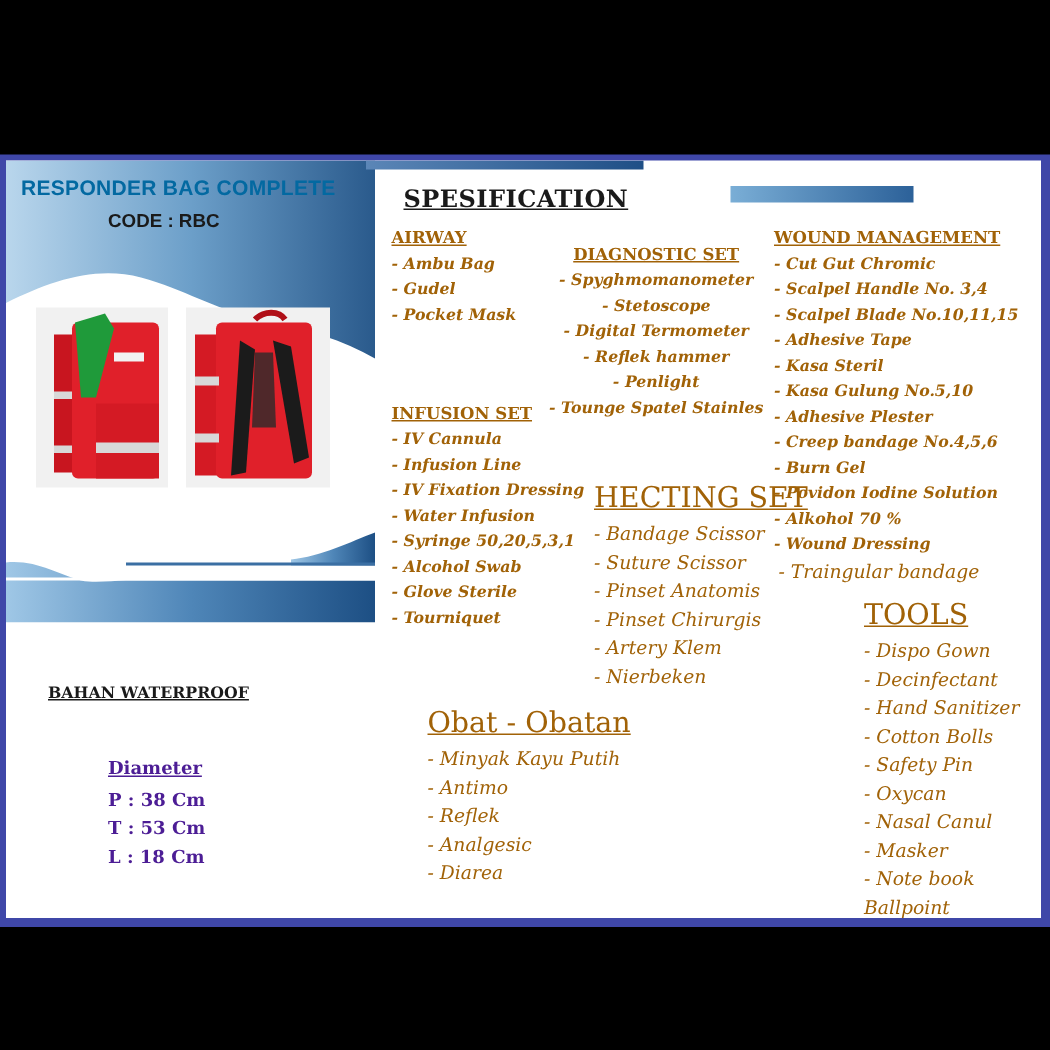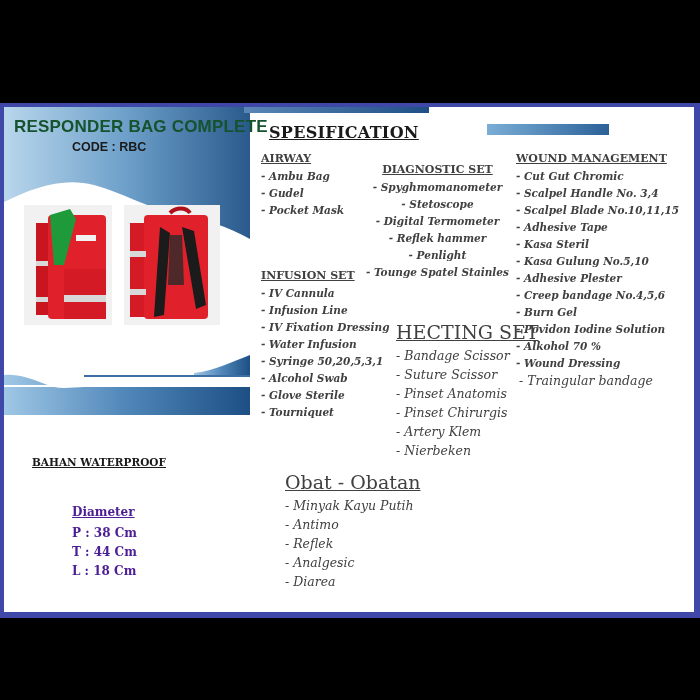--- a/index.html
+++ b/index.html
@@ -5,27 +5,27 @@
   html, body { margin:0; padding:0; }
   body { width:700px; height:700px; background:#000; position:relative; overflow:hidden; font-family:"DejaVu Serif", serif; }
   .frame { position:absolute; left:0; top:103px; width:700px; height:515px; background:#3f47a8; }
   .sheet { position:absolute; left:4px; top:4px; width:690px; height:505px; background:#fff; overflow:hidden; }
   .top-band { position:absolute; left:0; top:0; width:246px; height:140px;
     background:linear-gradient(90deg,#b9d6ec 0%,#6c9fc9 50%,#2a5a8c 100%); }
   .top-wave { position:absolute; left:0; top:40px; width:246px; height:110px; }
   .top-bar2 { position:absolute; left:240px; top:0; width:185px; height:6px; background:linear-gradient(90deg,#5b86b7,#1f4f86); }
   .top-bar3 { position:absolute; left:483px; top:17px; width:122px; height:11px; background:linear-gradient(90deg,#7aaed6,#2c6199); }
   .bot-band { position:absolute; left:0; top:240px; width:246px; height:68px; }
-  .title1 { position:absolute; left:10px; top:10px; font-family:"Liberation Sans", sans-serif; font-weight:bold; font-size:17px; color:#14532d; letter-spacing:0.2px; }
+  .title1 { position:absolute; left:10px; top:10px; font-family:"Liberation Sans", sans-serif; font-weight:bold; font-size:14px; color:#0369a1; letter-spacing:0.2px; }
   .title2 { position:absolute; left:68px; top:33px; font-family:"Liberation Sans", sans-serif; font-weight:bold; font-size:12.5px; color:#1a1a1a; }
   .photo { position:absolute; top:98px; width:88px; height:120px; background:#f1f1f1; }
   .photo.front { left:20px; }
   .photo.back { left:120px; width:96px; }
   .heading-lg { position:absolute; left:265px; top:16px; font-size:16px; font-weight:bold; text-decoration:underline; color:#1a1a1a; letter-spacing:0.3px; }
-  .sec { position:absolute; color:#404040; }
+  .sec { position:absolute; color:#a16207; }
   .sec .h { font-weight:bold; text-decoration:underline; font-size:11px; margin-bottom:3px; }
   .sec ul { list-style:none; margin:0; padding:0;font-style:italic; }
   .sec li { font-size:10.5px; font-weight:bold; line-height:17px; white-space:nowrap; }
   .sec.light .h { font-weight:normal; font-size:19px; }
   .sec.light li { font-weight:normal; font-size:12.5px; line-height:19px; }
   .bahan { position:absolute; left:28px; top:349px; font-size:10.5px; font-weight:bold; text-decoration:underline; color:#1a1a1a; }
   .dim { position:absolute; left:68px; top:396px; color:#4c1d95; font-weight:bold; font-size:12px; }
   .dim .h { text-decoration:underline; margin-bottom:2px; }
   .dim div { line-height:19px; }
 </style>
@@ -144,34 +144,49 @@
         <li>- Adhesive Plester</li>
         <li>- Creep bandage No.4,5,6</li>
         <li>- Burn Gel</li>
         <li>- Povidon Iodine Solution</li>
         <li>- Alkohol 70 %</li>
         <li>- Wound Dressing</li>
         <li style="font-weight:normal;font-size:12.5px;margin-left:3px;">- Traingular bandage</li>
       </ul>
     </div>
 
+    <div class="sec light" style="left:572px;top:292px;">
+      <div class="h">TOOLS</div>
+      <ul>
+        <li>- Dispo Gown</li>
+        <li>- Decinfectant</li>
+        <li>- Hand Sanitizer</li>
+        <li>- Cotton Bolls</li>
+        <li>- Safety Pin</li>
+        <li>- Oxycan</li>
+        <li>- Nasal Canul</li>
+        <li>- Masker</li>
+        <li>- Note book</li>
+        <li>Ballpoint</li>
+      </ul>
+    </div>
 
     <div class="sec light" style="left:281px;top:364px;">
       <div class="h">Obat - Obatan</div>
       <ul>
         <li>- Minyak Kayu Putih</li>
         <li>- Antimo</li>
         <li>- Reflek</li>
         <li>- Analgesic</li>
         <li>- Diarea</li>
       </ul>
     </div>
 
     <div class="bahan">BAHAN WATERPROOF</div>
 
     <div class="dim">
       <div class="h">Diameter</div>
       <div>P : 38 Cm</div>
-      <div>T : 44 Cm</div>
+      <div>T : 53 Cm</div>
       <div>L : 18 Cm</div>
     </div>
   </div>
 </div>
 
 </body></html>

